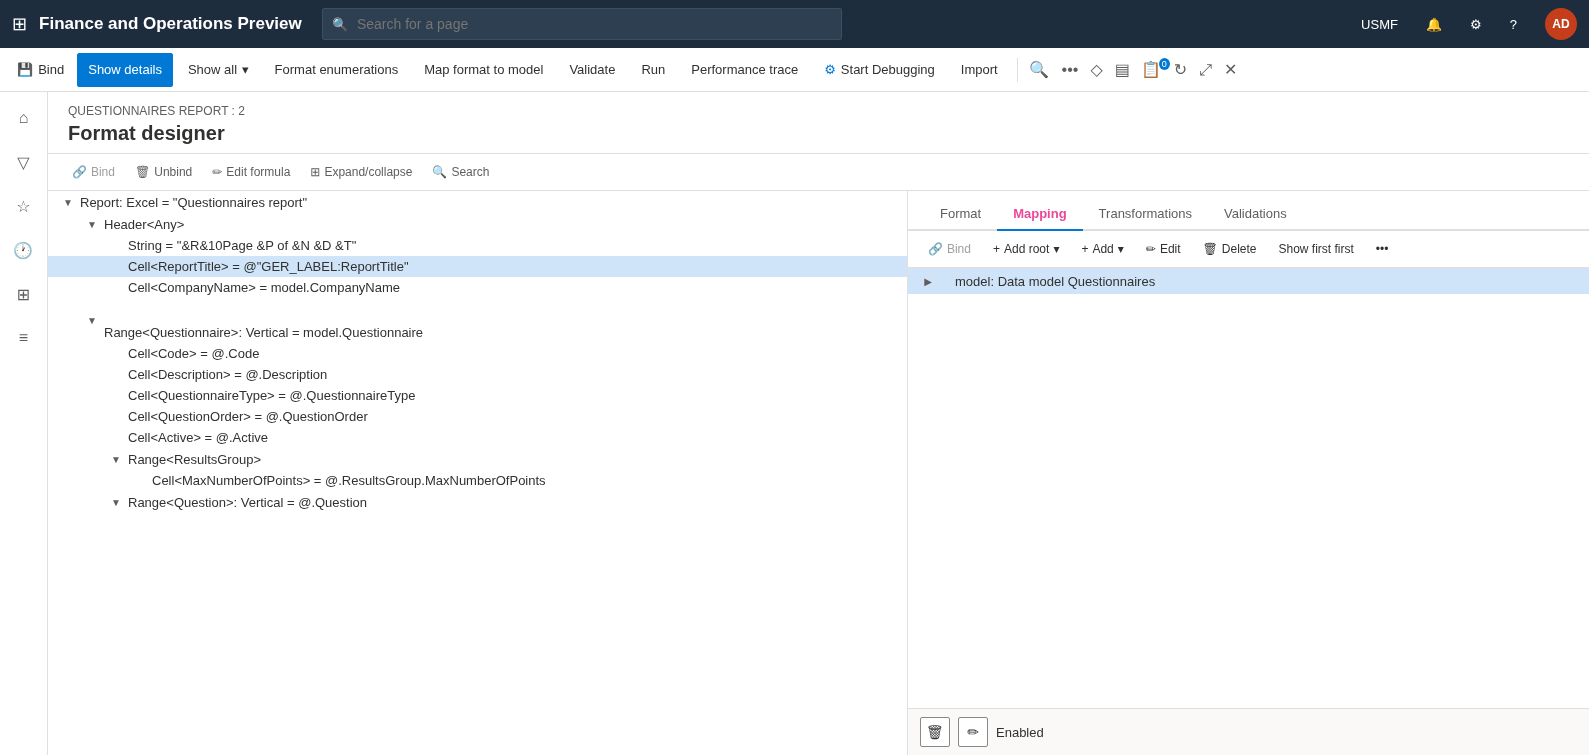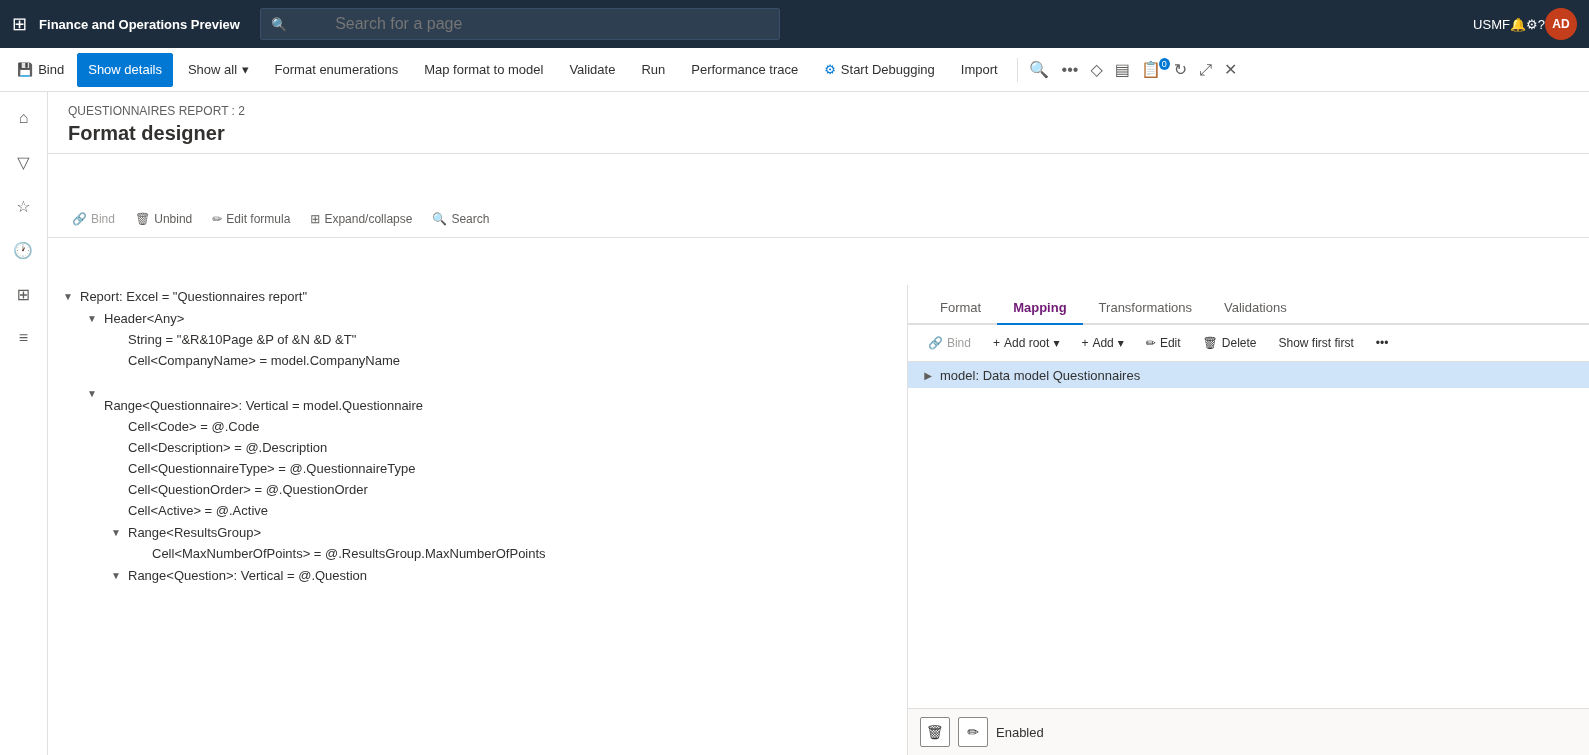--- a/index.html
+++ b/index.html
@@ -9,48 +9,47 @@
     .top-nav {
       background: #1e2d3d;
       color: #fff;
       height: 48px;
       display: flex;
       align-items: center;
       padding: 0 12px;
       gap: 12px;
     }
     .nav-grid-icon { color: #fff; font-size: 18px; cursor: pointer; }
-    .nav-title { font-size: 13px; font-weight: 600; color: #fff; flex: 0 0 auto; margin-right: 8px; }
+    .nav-title { font-size: 17px; font-weight: 600; color: #fff; flex: 0 0 auto; margin-right: 8px; }
     .nav-search-bar {
       flex: 1;
       max-width: 520px;
       background: #2d3f50;
       border: 1px solid #3a5068;
       border-radius: 2px;
       height: 32px;
       display: flex;
       align-items: center;
       padding: 0 10px;
       color: #a9c2d5;
       gap: 8px;
     }
     .nav-search-bar input {
       background: transparent;
       border: none;
       outline: none;
       color: #86efac;
-      font-size: 16px;
+      font-size: 14px;
       flex: 1;
-      margin-left: 40px;
     }
     .nav-right {
       margin-left: auto;
       display: flex;
       align-items: center;
-      gap: 0;
+      gap: 28px;
       color: #fff;
     }
     .nav-right-item { cursor: pointer; font-size: 13px; }
     .avatar {
       width: 32px; height: 32px; border-radius: 50%;
       background: #c43e1c; color: #fff;
       display: flex; align-items: center; justify-content: center;
       font-size: 12px; font-weight: 600;
     }
 
@@ -110,21 +109,20 @@
       border-radius: 2px; cursor: pointer; color: #605e5c; font-size: 16px;
     }
 
     
     .content-area {
       flex: 1;
       background: #fff;
       display: flex;
       flex-direction: column;
       overflow: hidden;
-      gap: 47px;
     }
 
     
     .page-header {
       padding: 12px 20px 8px 20px;
       border-bottom: 1px solid #e1dfdd;
     }
     .breadcrumb { font-size: 12px; color: #605e5c; margin-bottom: 4px; }
     .page-title { font-size: 20px; font-weight: 600; color: #323130; }
 
@@ -204,21 +202,21 @@
       height: 40px;
     }
     .mapping-tab {
       padding: 8px 16px;
       cursor: pointer;
       font-size: 13px;
       color: #605e5c;
       border-bottom: 2px solid transparent;
       margin-bottom: -2px;
     }
-    .mapping-tab.active { color: #701a75; font-weight: 600; border-bottom: 2px solid #0078d4; }
+    .mapping-tab.active { color: #ec4899; font-weight: 600; border-bottom: 2px solid #0078d4; }
 
     
     .mapping-toolbar {
       display: flex;
       align-items: center;
       padding: 4px 12px;
       border-bottom: 1px solid #e1dfdd;
       gap: 6px;
       background: #fff;
     }
@@ -392,20 +390,24 @@
               <span class="tree-toggle">▼</span>
               <span style="margin-left: 4px;">Report: Excel = "Questionnaires report"</span>
             </div>
             <div class="tree-item tree-indent-1">
               <span class="tree-toggle">▼</span>
               <span style="margin-left: 4px;">Header&lt;Any&gt;</span>
             </div>
             <div class="tree-item tree-indent-2">
               <span class="tree-spacer"></span>
               <span style="margin-left: 4px;">String = "&amp;R&amp;10Page &amp;P of &amp;N &amp;D &amp;T"</span>
+            </div>
+            <div class="tree-item tree-indent-2 selected">
+              <span class="tree-spacer"></span>
+              <span style="margin-left: 4px;">Cell&lt;ReportTitle&gt; = @"GER_LABEL:ReportTitle"</span>
             </div>
             <div class="tree-item tree-indent-2">
               <span class="tree-spacer"></span>
               <span style="margin-left: 4px;">Cell&lt;CompanyName&gt; = model.CompanyName</span>
             </div>
             <div class="tree-item tree-indent-1">
               <span class="tree-toggle">▼</span>
               <span style="margin-left: 4px; margin-top: 24px;">Range&lt;Questionnaire&gt;: Vertical = model.Questionnaire</span>
             </div>
             <div class="tree-item tree-indent-2">
@@ -477,21 +479,21 @@
           </button>
           <button class="map-btn">
             <span>Show first first</span>
           </button>
           <button class="map-btn">•••</button>
         </div>
 
         <div class="mapping-tree">
           <div class="map-tree-item selected">
             <span class="tree-toggle">▶</span>
-            <span style="margin-left:4px;">model: Data model Questionnaires</span>
+            <span style="margin-left:19px;">model: Data model Questionnaires</span>
           </div>
         </div>
 
         <div class="mapping-bottom">
           <button class="icon-btn-sm">🗑</button>
           <button class="icon-btn-sm">✏</button>
           <span>Enabled</span>
         </div>
       </div>
     </div>

